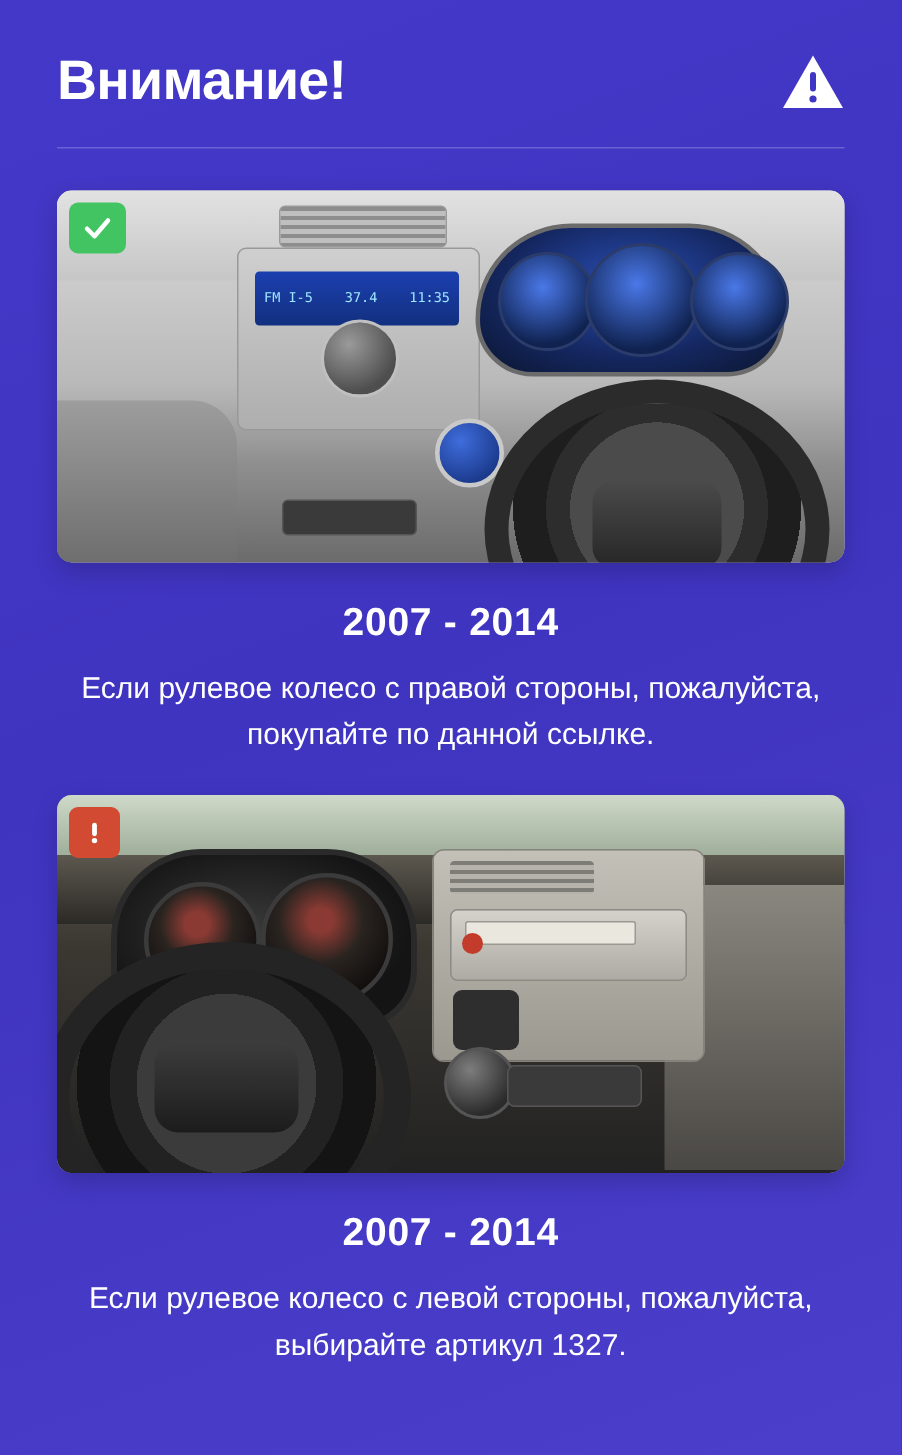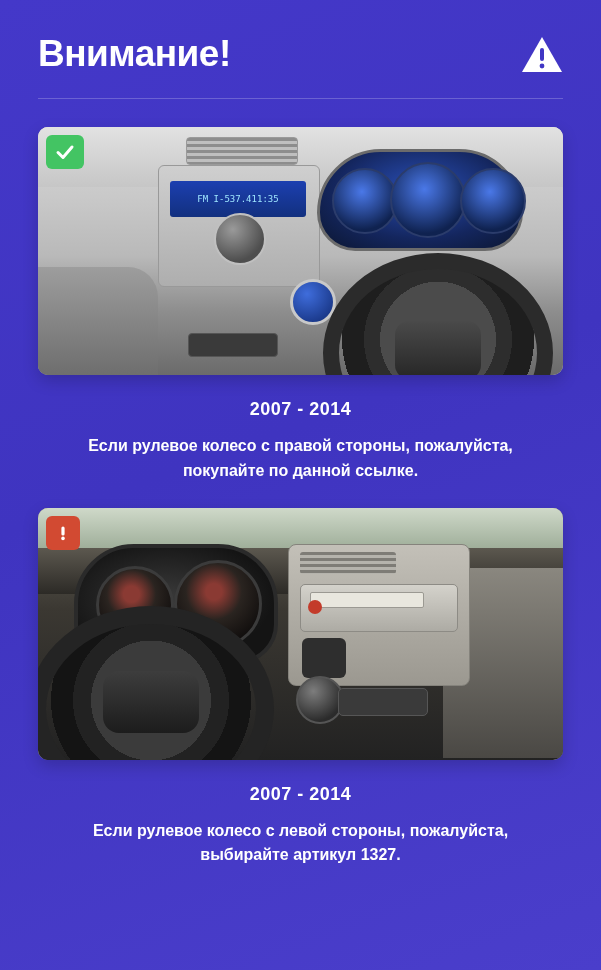--- a/index.html
+++ b/index.html
@@ -108,21 +108,21 @@
   .rhd-headunit {
     position:absolute; left:120px; top:38px; width:160px; height:120px;
     background: linear-gradient(180deg,#cfcfcf,#aeaeae);
     border-radius:6px; border:1px solid #999;
   }
   .rhd-screen {
     position:absolute; left:132px; top:54px; width:136px; height:36px;
     background: linear-gradient(180deg,#1c3fb0,#12307f);
     border-radius:3px;
     color:#9fe6ff; font-size:9px; font-family:"DejaVu Sans Mono", monospace;
-    display:flex; align-items:center; justify-content:center;
+    display:flex; align-items:center; justify-content:space-between;
     padding:0 6px; box-sizing:border-box;
   }
   .rhd-vents {
     position:absolute; left:148px; top:10px; width:110px; height:26px;
     background: repeating-linear-gradient(180deg,#8d8d8d 0 3px,#bfbfbf 3px 6px);
     border-radius:4px; border:1px solid #9a9a9a;
   }
   .rhd-knob {
     position:absolute; left:176px; top:86px; width:48px; height:48px;
     border-radius:50%;
@@ -252,30 +252,30 @@
     background:#3a3a3a; border-radius:5px; border:1px solid #565656;
   }
 
   
   .caption-block {
     text-align: center;
     color: #ffffff;
     padding-top: 24px;
   }
   .caption-title {
-    font-size: 18px;
+    font-size: 26px;
     font-weight: bold;
     letter-spacing: 0.5px;
     margin: 0 0 14px 0;
   }
   .caption-text {
-    font-size: 16px;
+    font-size: 20px;
     line-height: 1.55;
     margin: 0;
-    font-weight: bold;
+    font-weight: normal;
     padding: 0 14px;
   }
 </style>
 </head>
 <body>
 
 <div class="page">
 
   <div class="header">
     <h1 class="header-title">Внимание!</h1>

